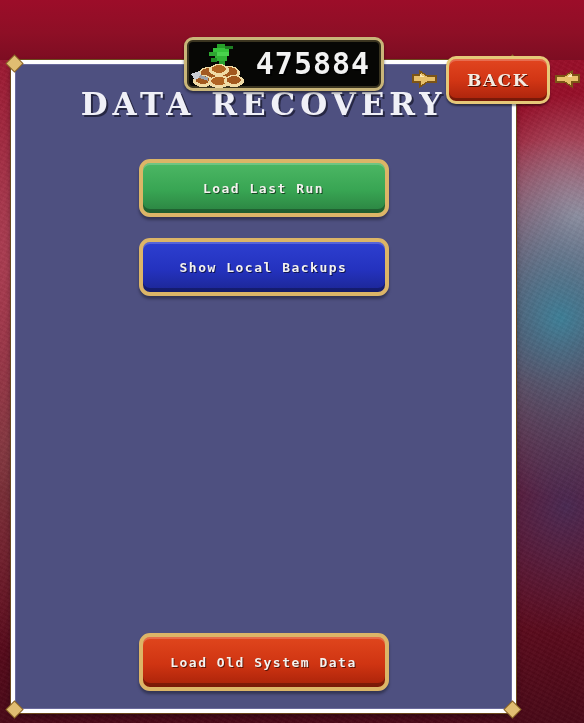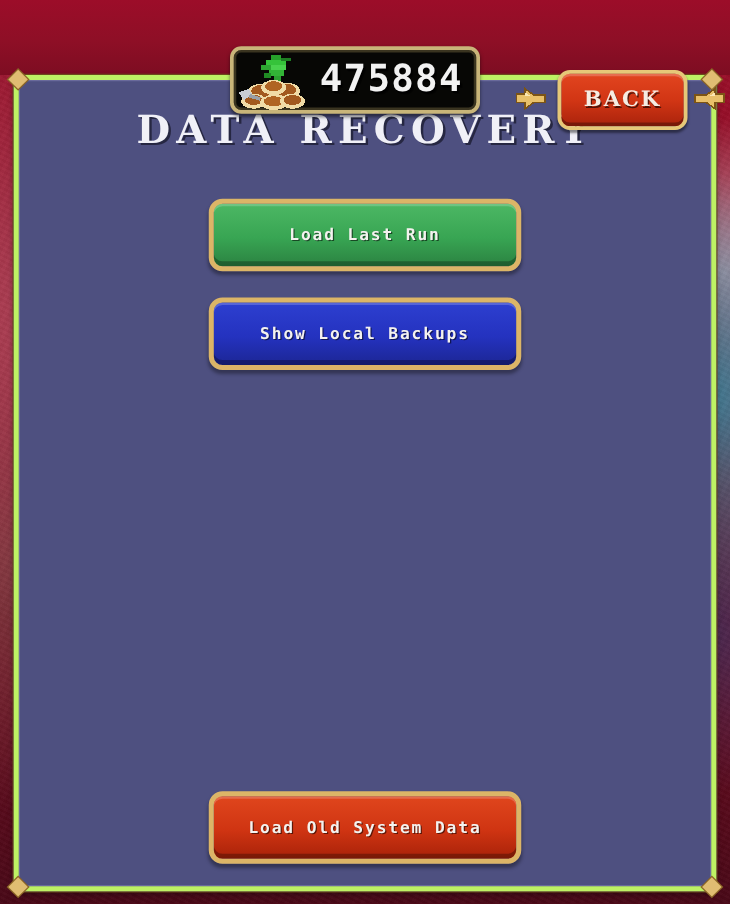--- a/index.html
+++ b/index.html
@@ -131,25 +131,25 @@
     font-weight: bold;
     font-size: 17px;
     letter-spacing: 1.5px;
     text-shadow: 1px 1px 0 rgba(0,0,0,.6);
   }
 
   
   #panel {
     position: absolute;
     left: 11px; top: 60px;
-    width: 562px; height: 653px;
+    width: 505px; height: 653px;
     z-index: 4;
     box-sizing: border-box;
     background: #4e5080;
-    border: 4px solid #bef264;
+    border: 4px solid #ffffff;
     box-shadow:
       inset 0 0 0 1px #6a6a9c,
       0 0 0 1px #6d4a1c,
       0 3px 6px rgba(0,0,0,.4);
   }
   .corner {
     position: absolute;
     width: 11px; height: 11px;
     background: #e0bd72;
     transform: rotate(45deg);

